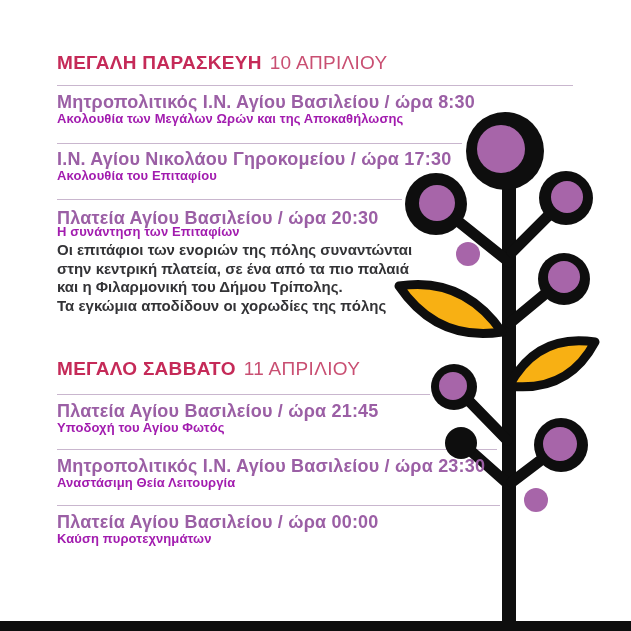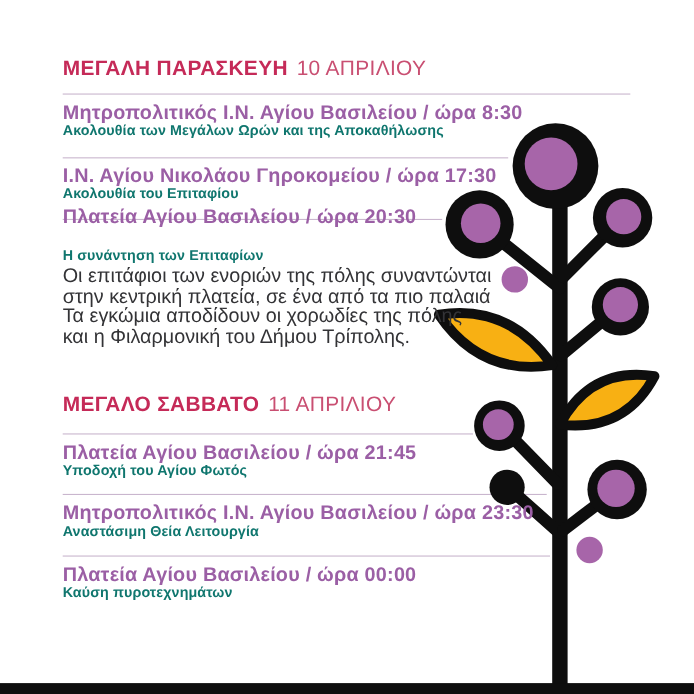--- a/index.html
+++ b/index.html
@@ -8,22 +8,22 @@
     background:#ffffff;
     font-family:"Liberation Sans", sans-serif;
     position:relative;
     overflow:hidden;
   }
   .page{position:absolute;inset:0;width:551px;height:631px;}
   .abs{position:absolute;left:57px;white-space:nowrap;}
   .heading{font-size:19px;font-weight:700;color:#C52A58;letter-spacing:.3px;}
   .heading .h-date{font-weight:400;color:#C94F72;margin-left:8px;}
   .loc{font-size:18px;font-weight:700;color:#9B5FA5;letter-spacing:.2px;}
-  .evt{font-size:13px;font-weight:700;color:#0f766e;letter-spacing:.1px;}
-  .desc{font-size:18px;font-weight:400;color:#333336;line-height:18.6px;}
+  .evt{font-size:13px;font-weight:700;color:#a21caf;letter-spacing:.1px;}
+  .desc{font-size:15px;font-weight:700;color:#333336;line-height:18.6px;}
   .desc div{white-space:nowrap;}
   .divider{position:absolute;left:57px;height:1px;background:#C9B6CE;}
   svg.tree{position:absolute;left:0;top:0;z-index:2;}
   .txt{z-index:3;}
 </style>
 </head>
 <body>
 
 <div class="page">
 
@@ -70,27 +70,27 @@
 
   <div class="divider" style="top:85px;width:516px"></div>
   <div class="abs txt loc" style="top:92px">Μητροπολιτικός Ι.Ν. Αγίου Βασιλείου / ώρα 8:30</div>
   <div class="abs txt evt" style="top:111px">Ακολουθία των Μεγάλων Ωρών και της Αποκαθήλωσης</div>
 
   <div class="divider" style="top:143px;width:405px"></div>
   <div class="abs txt loc" style="top:149px">Ι.Ν. Αγίου Νικολάου Γηροκομείου / ώρα 17:30</div>
   <div class="abs txt evt" style="top:168px">Ακολουθία του Επιταφίου</div>
 
   <div class="divider" style="top:199px;width:345px"></div>
-  <div class="abs txt loc" style="top:187px">Πλατεία Αγίου Βασιλείου / ώρα 20:30</div>
+  <div class="abs txt loc" style="top:208px">Πλατεία Αγίου Βασιλείου / ώρα 20:30</div>
   <div class="abs txt evt" style="top:224px">Η συνάντηση των Επιταφίων</div>
   <div class="abs txt desc" style="top:241px">
     <div>Οι επιτάφιοι των ενοριών της πόλης συναντώνται</div>
     <div>στην κεντρική πλατεία, σε ένα από τα πιο παλαιά</div>
+    <div>και η Φιλαρμονική του Δήμου Τρίπολης.</div>
     <div>Τα εγκώμια αποδίδουν οι χορωδίες της πόλης</div>
-    <div>και η Φιλαρμονική του Δήμου Τρίπολης.</div>
   </div>
 
   <div class="abs txt heading" style="top:358px">
     <span class="h-title">ΜΕΓΑΛΟ ΣΑΒΒΑΤΟ</span><span class="h-date">11 ΑΠΡΙΛΙΟΥ</span>
   </div>
 
   <div class="divider" style="top:394px;width:373px"></div>
   <div class="abs txt loc" style="top:401px">Πλατεία Αγίου Βασιλείου / ώρα 21:45</div>
   <div class="abs txt evt" style="top:420px">Υποδοχή του Αγίου Φωτός</div>
 

